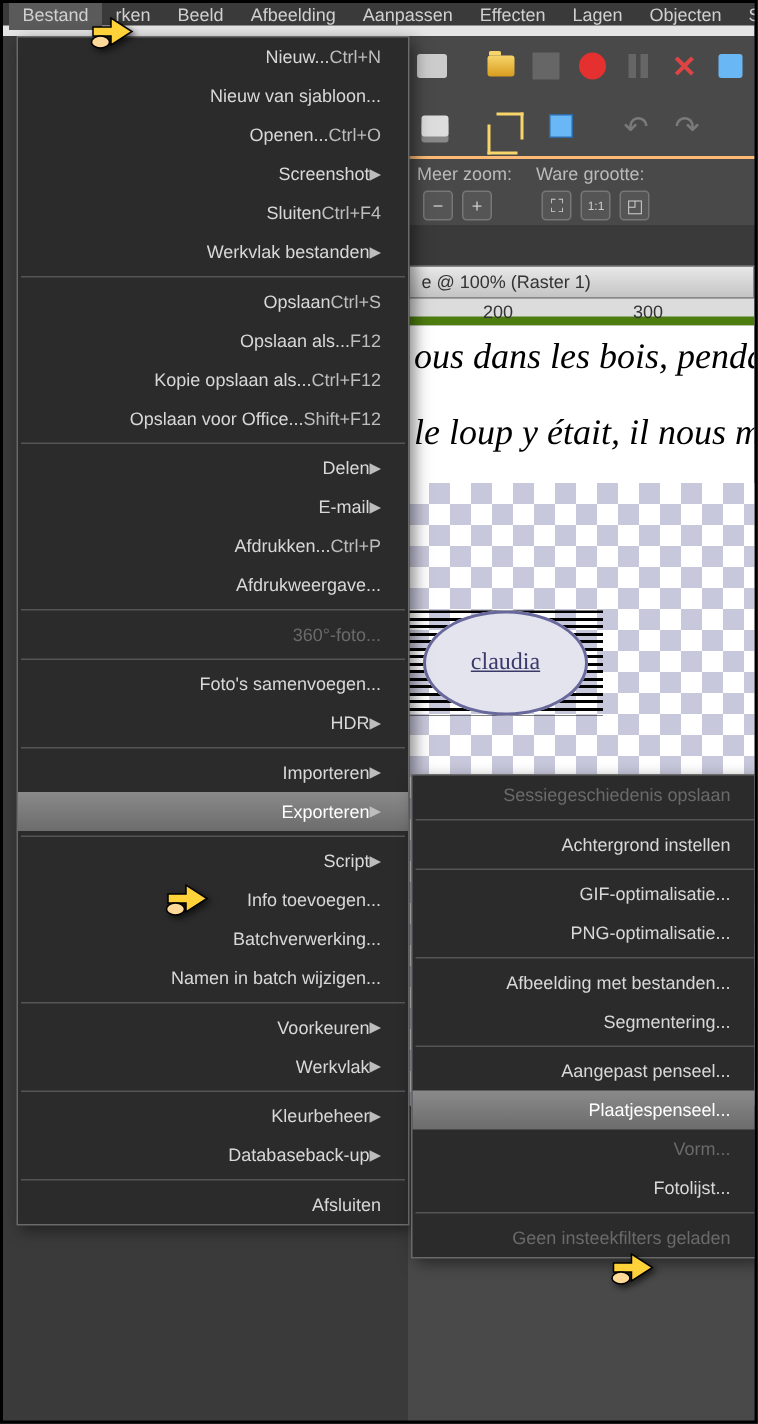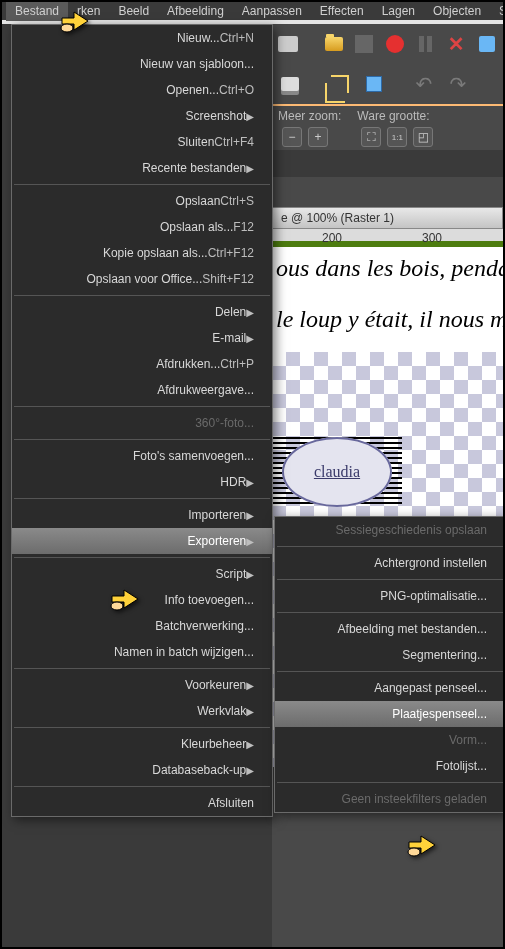--- a/index.html
+++ b/index.html
@@ -1,18 +1,18 @@
 <!DOCTYPE html>
 <html><head>
 <meta charset="utf-8">
 <style>
 * { margin: 0; padding: 0; box-sizing: border-box; font-family: "Segoe UI", Tahoma, sans-serif; font-size: 12px; user-select: none; }
 body { width: 505px; height: 949px; background: #3a3a3a; overflow: hidden; position: relative; border: 2px solid #000; }
 
-.menubar { height: 22px; background: #3a3a3a; border-bottom: 4px solid #e5e5e5; display: flex; align-items: center; padding: 0 4px; color: #d0d0d0; gap: 0; }
+.menubar { height: 22px; background: #3a3a3a; border-bottom: 7px solid #e5e5e5; display: flex; align-items: center; padding: 0 4px; color: #d0d0d0; gap: 0; }
 .menubar .mitem { padding: 3px 9px; cursor: default; white-space: nowrap; }
 .menubar .mitem.active { background: #5a5a5a; }
 
 .toolbar-area { position: absolute; top: 22px; left: 270px; right: 0; }
 .toolbar { display: flex; gap: 6px; padding: 6px 4px; background: #494949; align-items: center; }
 .tbtn { width: 28px; height: 28px; display: flex; align-items: center; justify-content: center; color: #aaa; }
 .ico-folder { width: 18px; height: 14px; background: linear-gradient(#f7d56a,#d79c1f); border-radius: 2px; position: relative; }
 .ico-folder::before { content: ''; position: absolute; top: -3px; left: 1px; width: 8px; height: 3px; background: #f7d56a; border-radius: 1px 1px 0 0; }
 .ico-sq { width: 18px; height: 18px; background: #666; }
 .ico-rec { width: 18px; height: 18px; border-radius: 50%; background: #e53030; }
@@ -23,21 +23,21 @@
 .ico-crop { width: 18px; height: 18px; border: 2px solid #f7d56a; border-left: 0; border-bottom: 0; position: relative; }
 .ico-crop::before { content: ''; position: absolute; left: -6px; top: 6px; width: 18px; height: 18px; border: 2px solid #f7d56a; border-right: 0; border-top: 0; }
 .ico-resize { width: 16px; height: 16px; background: #6ab7f5; border: 1px solid #2d6aa8; }
 .ico-undo, .ico-redo { font-size: 20px; color: #7a7a7a; }
 
 .zoom-bar { padding: 3px 6px; background: #494949; color: #bbb; border-top: 2px solid #fdba74; display: flex; gap: 16px; align-items: center; font-size: 11px; }
 .zoom-bar .zbtns { display: flex; gap: 6px; margin-left: 4px; }
 .zb { width: 20px; height: 20px; border: 1px solid #777; border-radius: 3px; display: flex; align-items: center; justify-content: center; color: #ccc; background: #555; }
 
 .canvas-area { position: absolute; top: 175px; left: 270px; right: 0; bottom: 0; background: #494949; }
-.doc-title { background: linear-gradient(#e8e8e8,#c4c4c4); color: #333; padding: 3px 8px; font-size: 12px; border: 1px solid #888; margin-top: 30px; }
+.doc-title { background: linear-gradient(#e8e8e8,#c4c4c4); color: #333; padding: 3px 8px; font-size: 12px; border: 1px solid #888; }
 .ruler-h { height: 18px; background: #dcdcdc; position: relative; font-size: 9px; color: #333; border-bottom: 6px solid #4d7c0f; }
 .ruler-h span { position: absolute; top: 2px; }
 .canvas { position: relative; height: 520px; background: #fff; }
 .checker { position: absolute; top: 105px; left: 0; right: 0; bottom: 0;
  background: repeating-conic-gradient(#c8c8dc 0 25%, #fff 0 50%) 0 0/28px 28px; }
 .script-text { font-family: "Brush Script MT", cursive; font-size: 24px; font-style: italic; padding: 8px 4px 0 4px; white-space: nowrap; overflow: hidden; }
 .stripes { position: absolute; left: -30px; top: 190px; width: 160px; height: 70px;
  background: repeating-linear-gradient(180deg,#000 0 2px,transparent 2px 5px); z-index: 2; }
 .claudia { position: absolute; left: 10px; top: 190px; width: 110px; height: 70px; background: #e4e4ef; border-radius: 50%; box-shadow: inset 0 0 0 2px #68689c; display: flex; align-items: center; justify-content: center; font-family: cursive; font-size: 16px; color: #3a3a6a; z-index: 3; text-decoration: underline; }
 
@@ -164,21 +164,21 @@
     </div>
     <div class="mi">
       <span>Screenshot</span>
       <span class="arrow">▶</span>
     </div>
     <div class="mi">
       <span>Sluiten</span>
       <span class="shortcut">Ctrl+F4</span>
     </div>
     <div class="mi">
-      <span>Recente bestanden</span>
+      <span>Werkvlak bestanden</span>
       <span class="arrow">▶</span>
     </div>
     <div class="sep"></div>
     <div class="mi">
       <span>Opslaan</span>
       <span class="shortcut">Ctrl+S</span>
     </div>
     <div class="mi">
       <span>Opslaan als...</span>
       <span class="shortcut">F12</span>
@@ -268,20 +268,23 @@
 
 <div class="dropdown sub" id="export-dd" style="top: 514px;">
     <div class="mi disabled">
       <span>Sessiegeschiedenis opslaan</span>
     </div>
     <div class="sep"></div>
     <div class="mi">
       <span>Achtergrond instellen</span>
     </div>
     <div class="sep"></div>
+    <div class="mi">
+      <span>GIF-optimalisatie...</span>
+    </div>
     <div class="mi">
       <span>PNG-optimalisatie...</span>
     </div>
     <div class="sep"></div>
     <div class="mi">
       <span>Afbeelding met bestanden...</span>
     </div>
     <div class="mi">
       <span>Segmentering...</span>
     </div>

